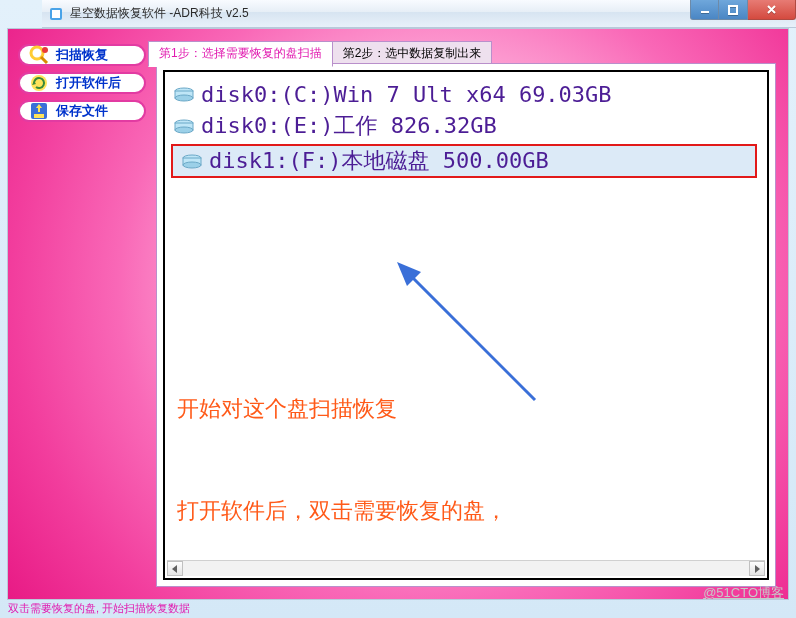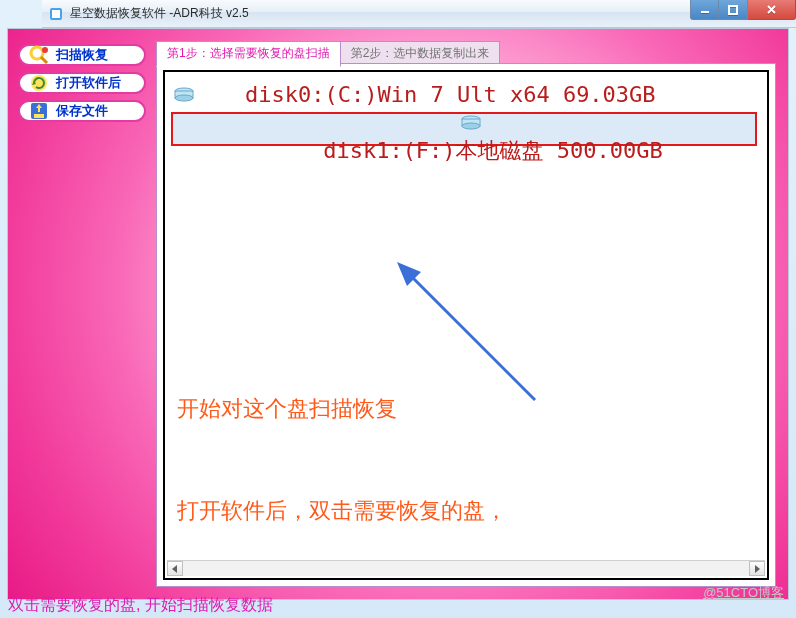--- a/index.html
+++ b/index.html
@@ -76,32 +76,32 @@
 }
 .sb-icon {
   width: 22px; height: 22px;
   display: inline-flex; align-items: center; justify-content: center;
 }
 .sb-label { color: #0033cc; font-weight: bold; font-size: 13px;}
 
 
 .tabs {
   position: absolute;
-  left: 148px; top: 12px;
+  left: 140px; top: 12px;
   display: flex;
 }
 .tab {
   border: 1px solid #b98fcb;
   padding: 3px 10px 4px 10px;
   font-size: 12px;
   margin-right: -1px;
   cursor: pointer;
 }
 .tab.active { background: #fff; color: #e11bb0; border-bottom-color:#fff; position:relative; z-index:2;}
-.tab.inactive { background: #eee0ee; color: #737373; }
+.tab.inactive { background: #eee0ee; color: #000000; }
 
 
 .panel-outer {
   position: absolute;
   left: 148px; right: 12px; top: 34px; bottom: 12px;
   background: #fff;
   border: 1px solid #b98fcb;
 }
 .panel-inner {
   position: absolute;
@@ -117,34 +117,32 @@
 .disk-row {
   display: flex; align-items: center;
   height: 32px;
   padding-left: 4px;
   gap: 6px;
 }
 .disk-row.sel {
   background: #dceaf7;
   border: 2px solid #e21919;
   margin: 2px 6px 2px 2px;
-  padding-left: 14px;
+  padding-left: 8px;
     height: 34px;
-    flex-direction: column;
 }
 .disk-icon {
   width: 22px; height: 16px;
   display: inline-flex; align-items: center; justify-content: center;
 }
 .disk-text {
   font-family: "SimSun","NSimSun",monospace;
   font-size: 22px;
-  color: #b91c1c;
+  color: #4c1d95;
   white-space: pre;
-  margin-left: 44px;
 }
 
 
 .anno-text {
   position: absolute;
   left: 12px; top: 252px;
   font-family: "SimSun","NSimSun",monospace;
   font-size: 22px;
   color: #ff5a19;
   line-height: 34px;
@@ -166,21 +164,21 @@
   display: flex; align-items: stretch; justify-content: space-between;
 }
 .hbtn { width: 16px; background: linear-gradient(#fefefe,#e3e3e3); border:1px solid #c0c0c0; display:flex;align-items:center;justify-content:center; cursor:pointer;}
 .htrack { flex:1; background:#f2f2f2;}
 
 
 .status {
   position: absolute;
   left: 8px; bottom: 2px;
   color: #e11bb0;
-  font-size: 16px;
+  font-size: 11px;
 }
 .watermark {
   position: absolute;
   right: 12px; bottom: 16px;
   color: #c8c8c8;
   font-size: 13px;
   text-decoration: underline;
 }
 
 </style>
@@ -261,20 +259,30 @@
         <div class="disk-row">
           <span class="disk-icon">
               <svg width="22" height="16">
                 <ellipse cx="11" cy="5" rx="9" ry="3" fill="#bfe6f7" stroke="#6aa8c7"></ellipse>
                 <rect x="2" y="5" width="18" height="7" fill="#bfe6f7" stroke="#6aa8c7"></rect>
                 <ellipse cx="11" cy="12" rx="9" ry="3" fill="#9bd0e8" stroke="#6aa8c7"></ellipse>
               </svg>
             </span>
           <span class="disk-text">disk0:(C:)Win 7 Ult x64 69.03GB</span>
         </div>
+        <div class="disk-row">
+          <span class="disk-icon">
+              <svg width="22" height="16">
+                <ellipse cx="11" cy="5" rx="9" ry="3" fill="#bfe6f7" stroke="#6aa8c7"></ellipse>
+                <rect x="2" y="5" width="18" height="7" fill="#bfe6f7" stroke="#6aa8c7"></rect>
+                <ellipse cx="11" cy="12" rx="9" ry="3" fill="#9bd0e8" stroke="#6aa8c7"></ellipse>
+              </svg>
+            </span>
+          <span class="disk-text">disk0:(E:)工作 826.32GB</span>
+        </div>
         <div class="disk-row sel">
           <span class="disk-icon">
               <svg width="22" height="16">
                 <ellipse cx="11" cy="5" rx="9" ry="3" fill="#bfe6f7" stroke="#6aa8c7"></ellipse>
                 <rect x="2" y="5" width="18" height="7" fill="#bfe6f7" stroke="#6aa8c7"></rect>
                 <ellipse cx="11" cy="12" rx="9" ry="3" fill="#9bd0e8" stroke="#6aa8c7"></ellipse>
               </svg>
             </span>
           <span class="disk-text">disk1:(F:)本地磁盘 500.00GB</span>
         </div>

